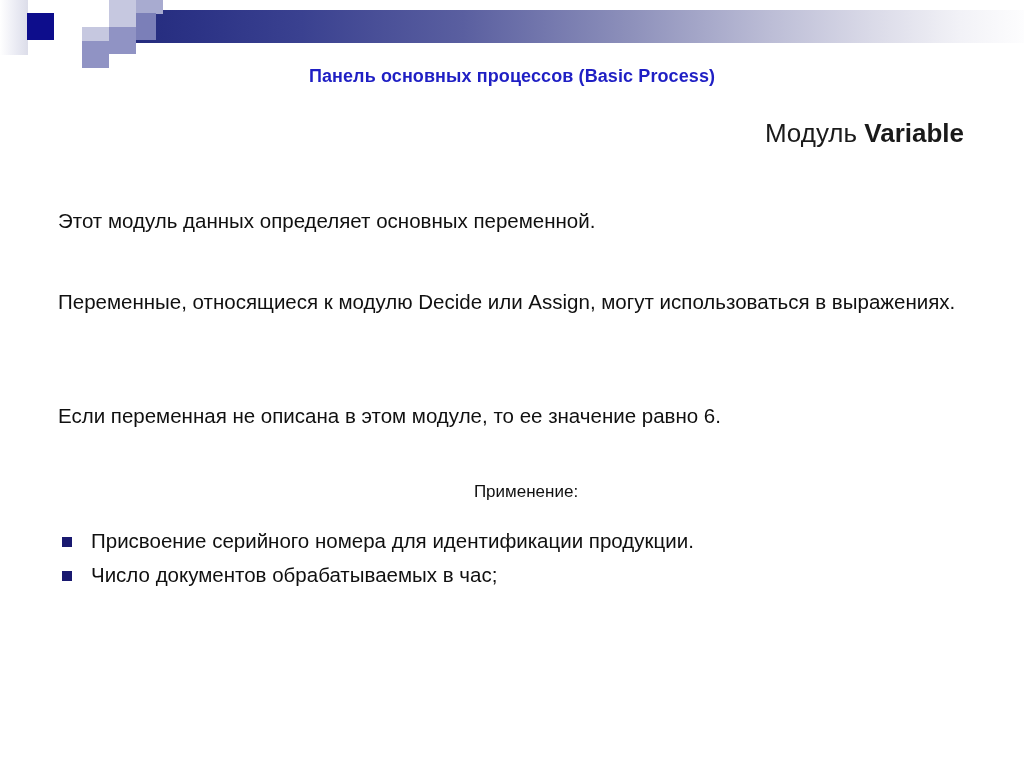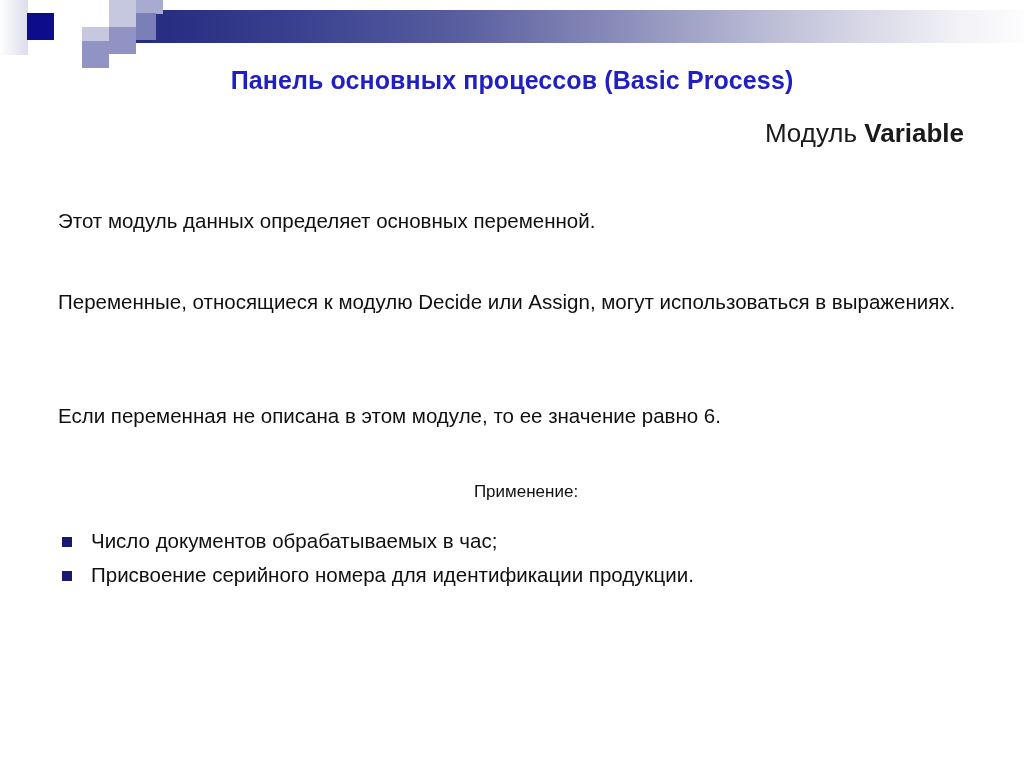--- a/index.html
+++ b/index.html
@@ -56,21 +56,21 @@
   .sq-h { left: 136px; top: 13px; width: 20px; height: 27px; background: #7b7fb8; }
   .sq-i { left: 55px;  top: 0px;  width: 27px; height: 13px; background: #ffffff; }
 
   
   .slide-title {
     position: absolute;
     left: 60px;
     top: 66px;
     width: 904px;
     text-align: center;
-    font-size: 25px;
+    font-size: 18px;
     font-weight: bold;
     color: #1f1fc4;
     letter-spacing: 0.1px;
     white-space: nowrap;
   }
   .slide-subtitle {
     position: absolute;
     left: 60px;
     top: 118px;
     width: 904px;
@@ -153,19 +153,19 @@
 
 <div class="body-text p2">Переменные, относящиеся к модулю Decide или Assign, могут использоваться в выражениях.</div>
 
 <div class="body-text p3">Если переменная не описана в этом модуле, то ее значение равно 6.</div>
 
 <div class="usage-heading">Применение:</div>
 
 <ul class="bullet-list">
   <li>
     <span class="bullet-sq"></span>
-    <span>Число документов обрабатываемых в час;</span>
+    <span>Присвоение серийного номера для идентификации продукции.</span>
   </li>
   <li>
     <span class="bullet-sq"></span>
-    <span>Присвоение серийного номера для идентификации продукции.</span>
+    <span>Число документов обрабатываемых в час;</span>
   </li>
 </ul>
 
 </body></html>

